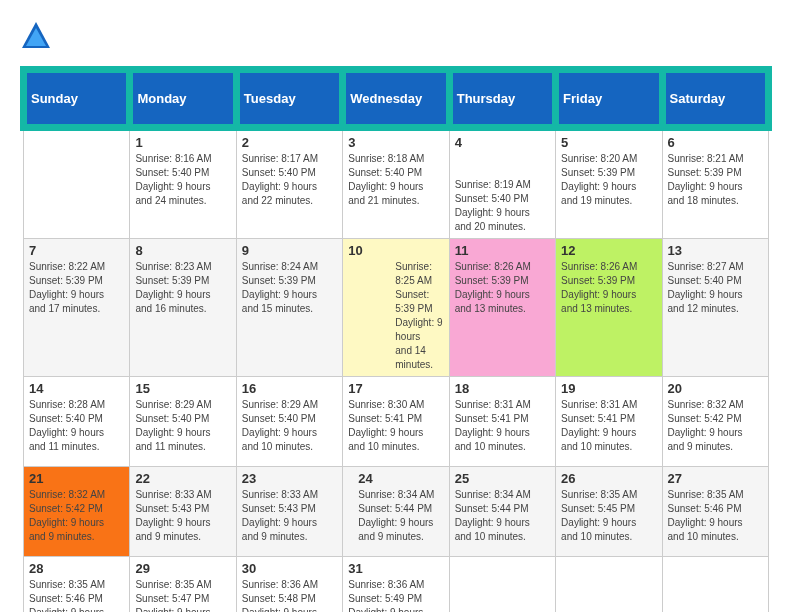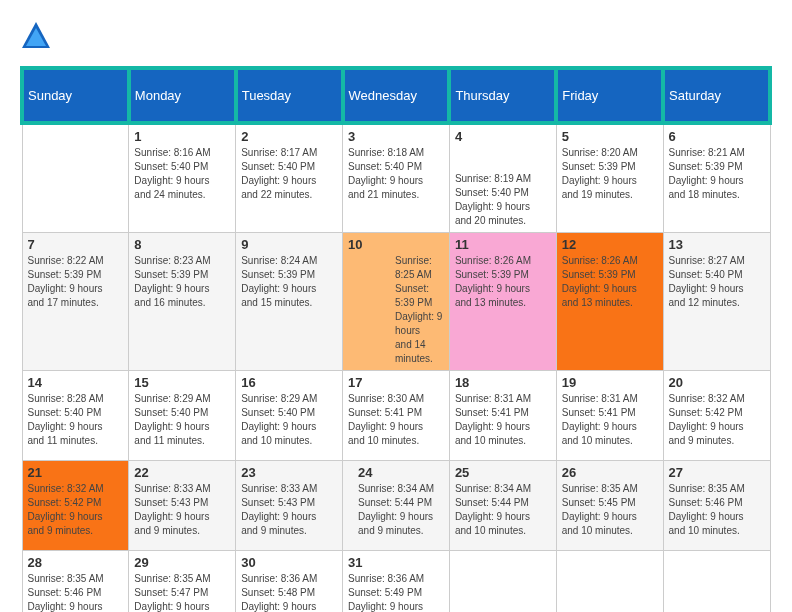--- a/index.html
+++ b/index.html
@@ -53,22 +53,22 @@
       width: 100%;
       border-collapse: collapse;
       font-size: 11px;
     }
     .calendar th {
       background-color: #1565c0;
       color: #fff;
       padding: 18px 4px;
       text-align: left;
       font-size: 13px;
-      font-weight: normal;
-      border: 4px solid #14b8a6;
+      font-weight: bold;
+      border: 7px solid #14b8a6;
     }
     .calendar td {
       vertical-align: top;
       padding: 4px 5px;
       border: 1px solid #ccc;
       width: 14.28%;
       height: 90px;
       background: #fff;
     }
     .calendar tr:nth-child(even) td {
@@ -188,35 +188,35 @@
 Daylight: 9 hours
 and 16 minutes.</div>
         </td>
         <td style="background: rgb(245, 245, 245);">
           <div class="day-number">9</div>
           <div class="day-info" style="white-space: pre-line;">Sunrise: 8:24 AM
 Sunset: 5:39 PM
 Daylight: 9 hours
 and 15 minutes.</div>
         </td>
-        <td style="background: #fdba74;">
+        <td style="background: #fef9c3;">
           <div class="day-number">10</div>
           <div class="day-info" style="white-space: pre-line; margin-left: 47px;">Sunrise: 8:25 AM
 Sunset: 5:39 PM
 Daylight: 9 hours
 and 14 minutes.</div>
         </td>
         <td style="background: #f9a8d4;">
           <div class="day-number">11</div>
           <div class="day-info" style="white-space: pre-line;">Sunrise: 8:26 AM
 Sunset: 5:39 PM
 Daylight: 9 hours
 and 13 minutes.</div>
         </td>
-        <td style="background: #f97316; margin-top: 36px;">
+        <td style="background: #bef264; margin-top: 36px;">
           <div class="day-number">12</div>
           <div class="day-info" style="white-space: pre-line;">Sunrise: 8:26 AM
 Sunset: 5:39 PM
 Daylight: 9 hours
 and 13 minutes.</div>
         </td>
         <td style="background: rgb(245, 245, 245);">
           <div class="day-number">13</div>
           <div class="day-info" style="white-space: pre-line;">Sunrise: 8:27 AM
 Sunset: 5:40 PM

